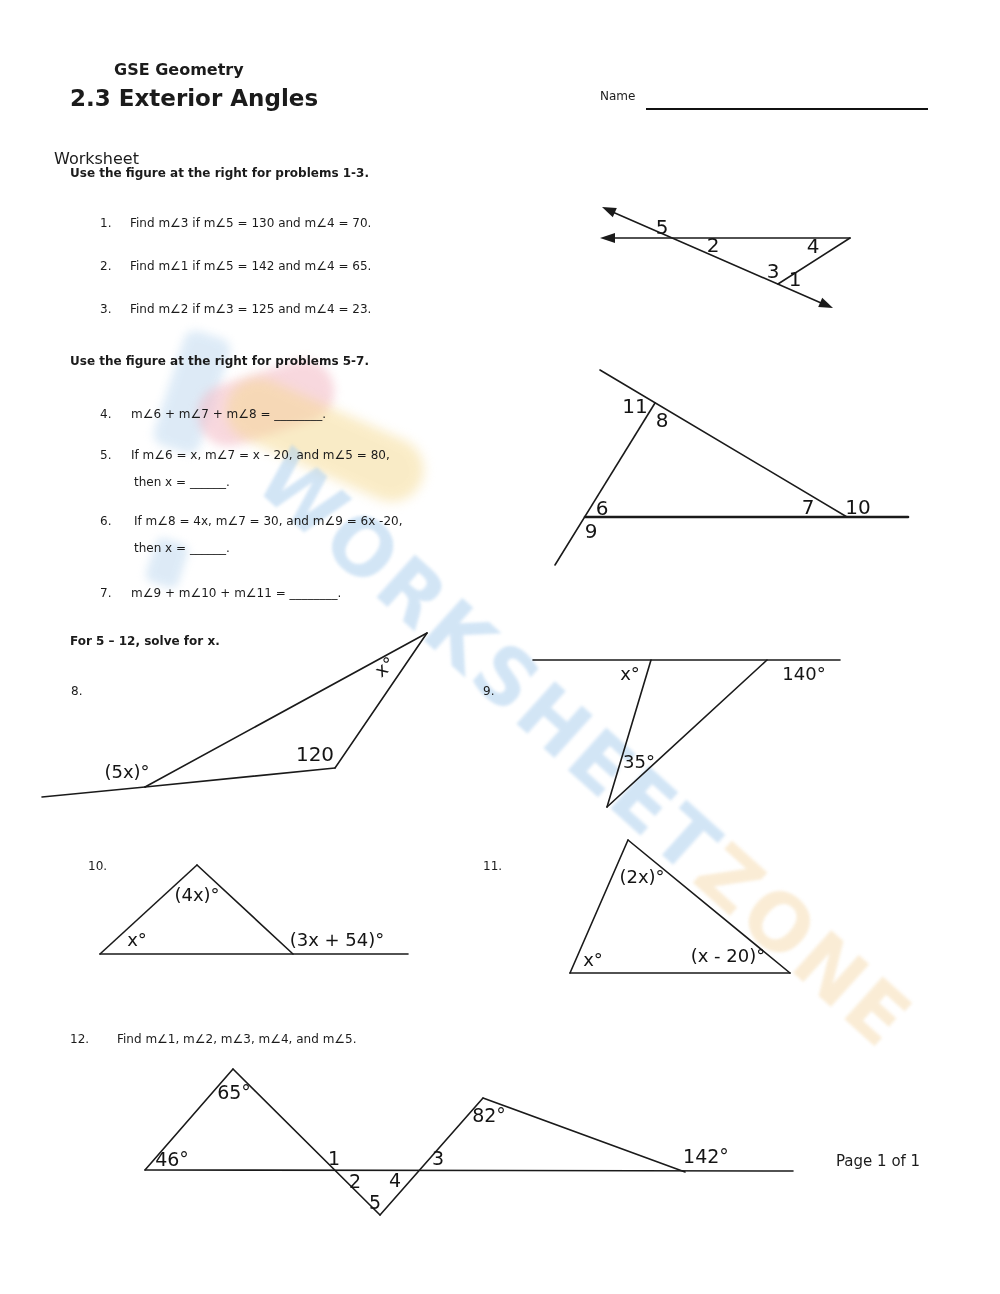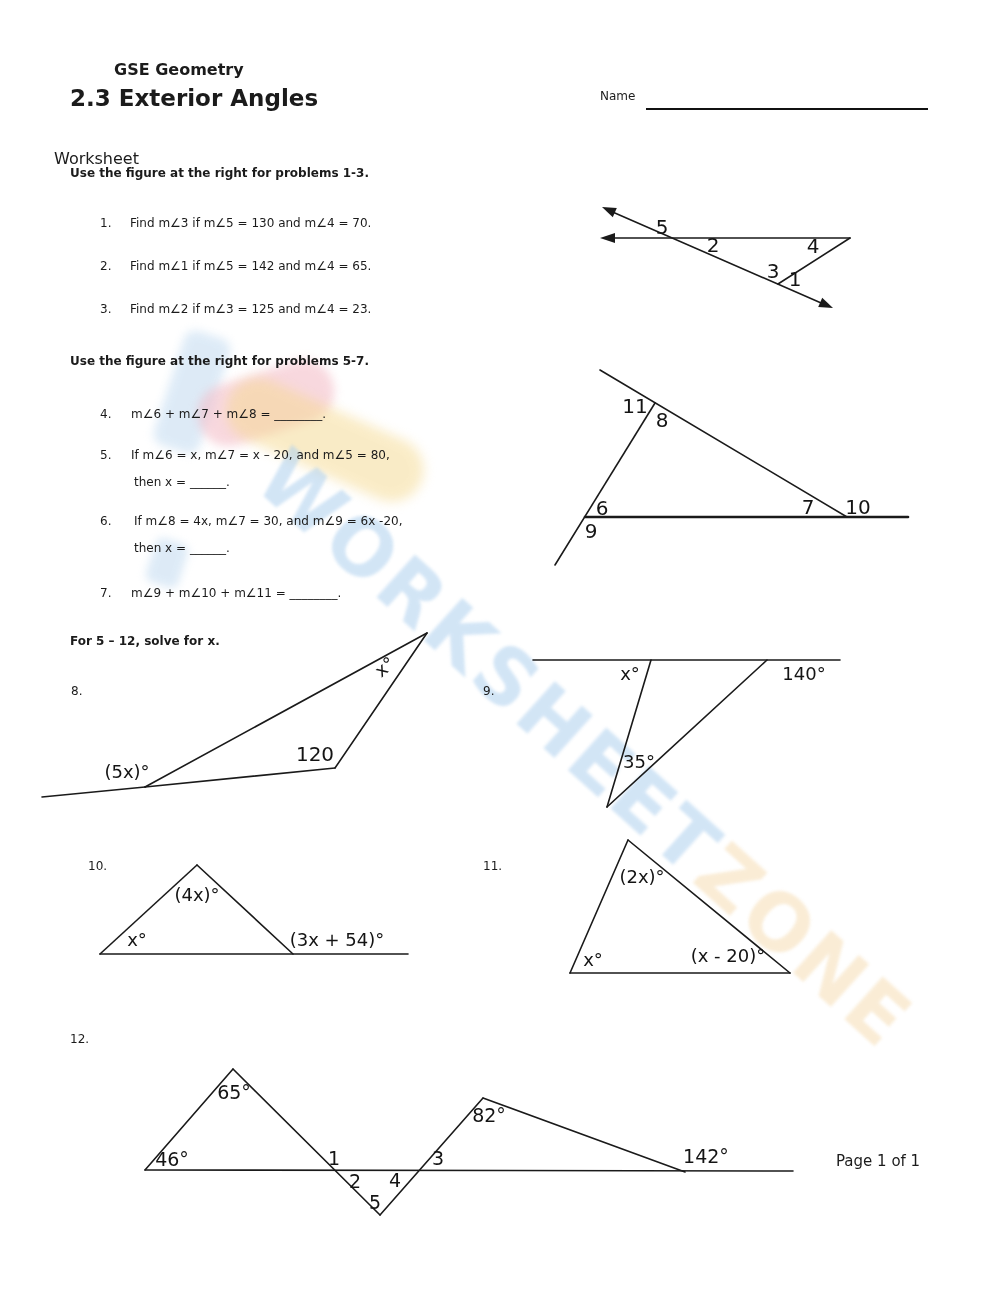--- a/index.html
+++ b/index.html
@@ -132,20 +132,21 @@
   <svg class="fig" style="left:560px;top:830px;" width="250" height="155" viewBox="0 0 250 155">
     <line x1="68" y1="10" x2="10" y2="143"></line>
     <line x1="68" y1="10" x2="230" y2="143"></line>
     <line x1="10" y1="143" x2="230" y2="143"></line>
     <text class="fs18" x="82" y="53">(2x)°</text>
     <text class="fs18" x="33" y="136">x°</text>
     <text class="fs18" x="168" y="132">(x - 20)°</text>
   </svg>
 
   <div class="abs t17" style="left:70px;top:1032px;">12.</div>
+  <div class="abs t17" style="left:117px;top:1032px;">Find m∠1, m∠2, m∠3, m∠4, and m∠5.</div>
 
   <svg class="fig" style="left:130px;top:1060px;" width="680" height="165" viewBox="0 0 680 165">
     <line x1="15" y1="110" x2="663" y2="111"></line>
     <line x1="15" y1="110" x2="103" y2="9"></line>
     <line x1="103" y1="9" x2="250" y2="155"></line>
     <line x1="250" y1="155" x2="353" y2="38"></line>
     <line x1="353" y1="38" x2="555" y2="112"></line>
     <text class="fs19" x="42" y="106">46°</text>
     <text class="fs19" x="104" y="39">65°</text>
     <text class="fs19" x="204" y="105">1</text>

